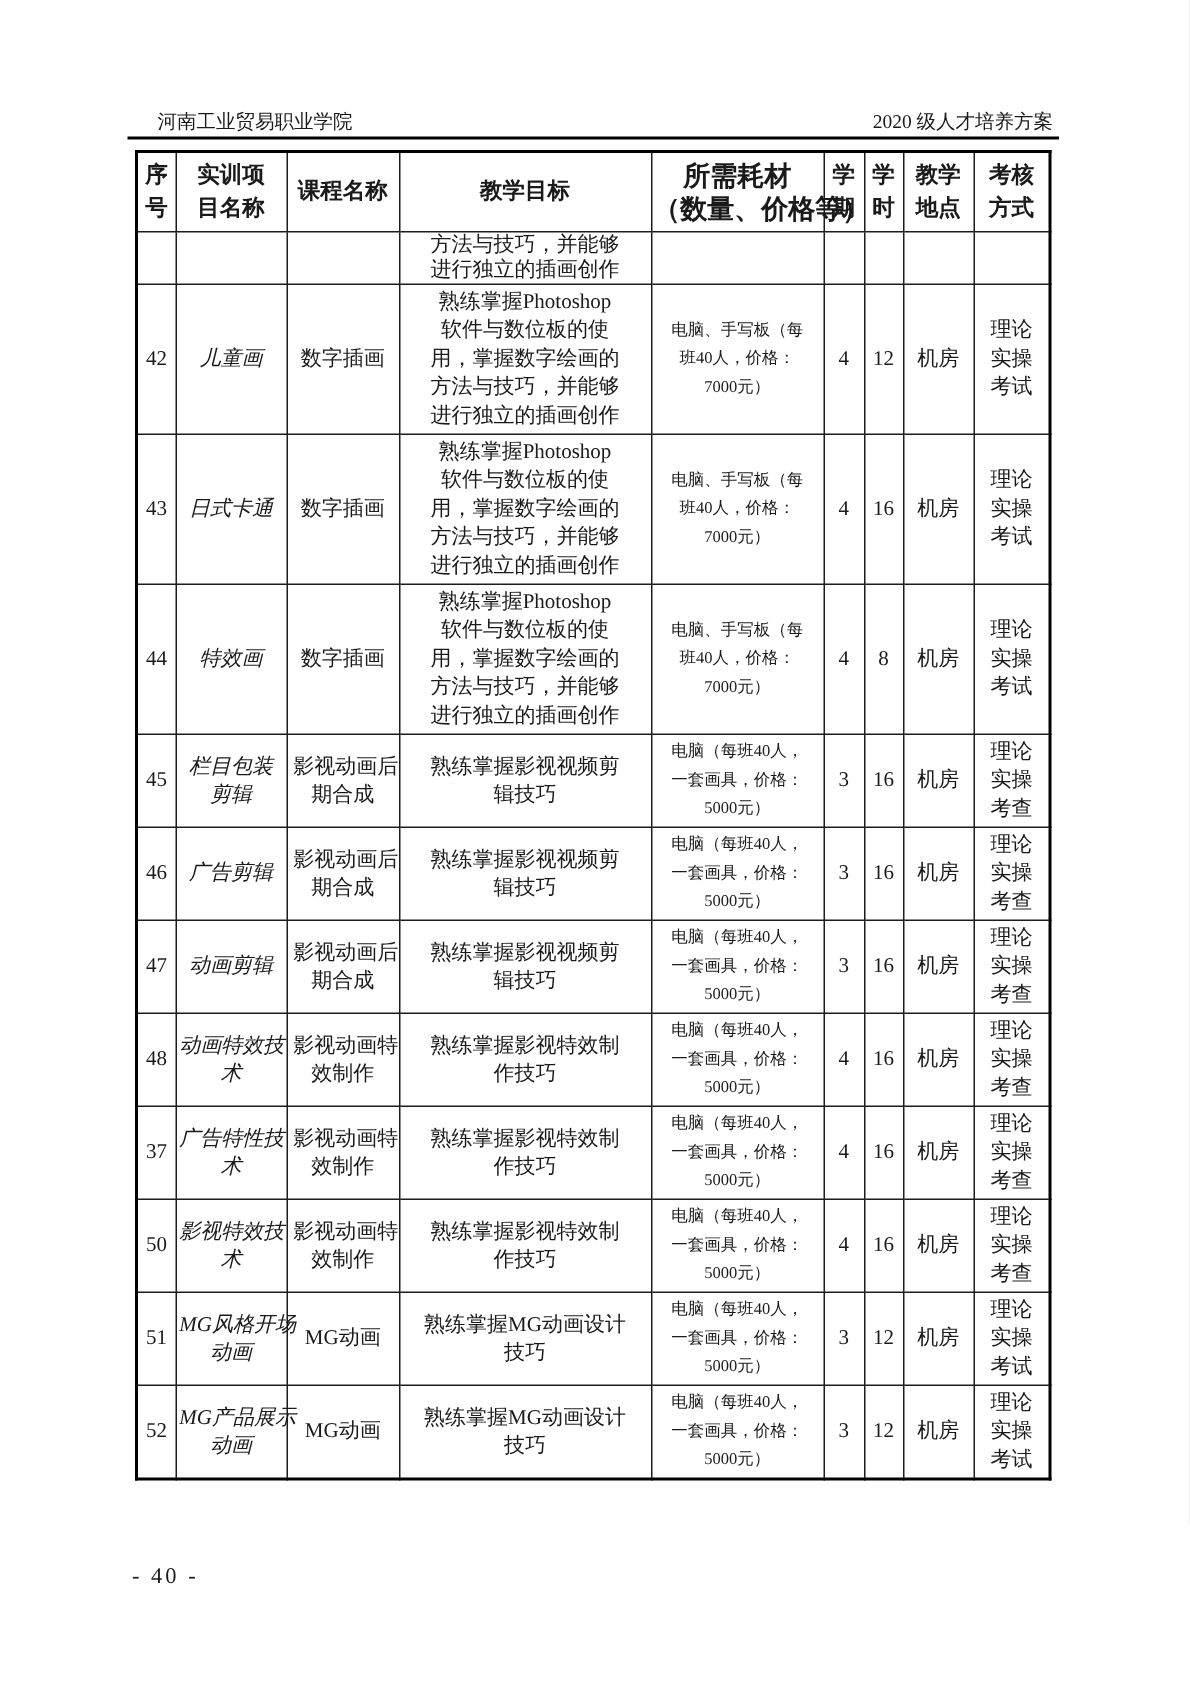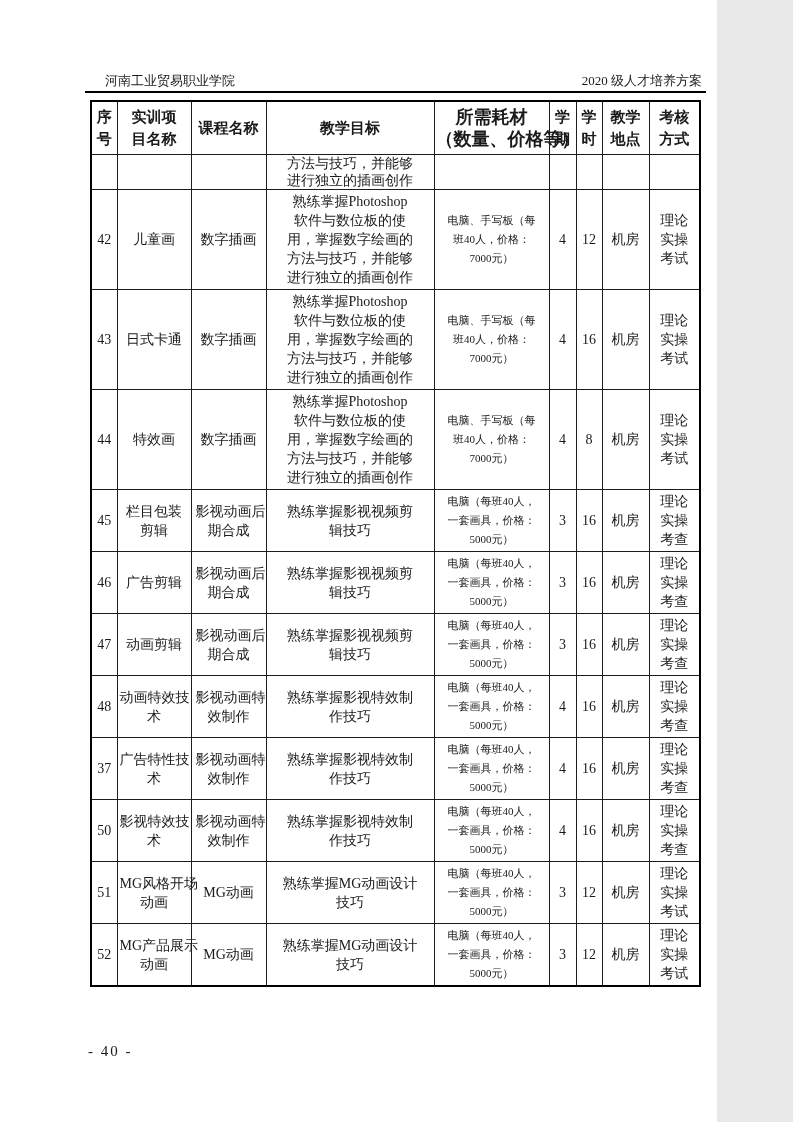--- a/index.html
+++ b/index.html
@@ -1,18 +1,18 @@
 <!DOCTYPE html>
 <html><head>
 <meta charset="utf-8">
 <style>
   html,body{margin:0;padding:0;background:#e8e8e8;}
   .page{
     position:relative;
-    width:717px;height:1122px;
+    width:793px;height:1122px;
     background:#ffffff;
     font-family:"Liberation Serif","DejaVu Serif",serif;
     color:#1a1a1a;
     overflow:hidden;
   }
   .page-header{
     position:absolute;
     left:85px;top:72px;width:621px;
     display:flex;justify-content:space-between;align-items:baseline;
     font-size:13px;
@@ -49,21 +49,21 @@
   }
   .doc-table th{
     font-weight:bold;
     font-size:15px;
     line-height:22px;
     text-align:center;
     padding:4px 1px;
   }
   .doc-table th.col-materials{font-size:18px;}
   .doc-table td.col-materials{font-size:11px;padding:2px 2px;}
-  .doc-table td.col-project{padding:2px 2px;}
+  .doc-table td.col-project{padding:2px 2px;font-style:italic;}
   .doc-table td.col-no,.doc-table td.col-semester,.doc-table td.col-hours{padding:2px 1px;}
   .align-l{text-align:center;}
   .align-c{text-align:center;}
   tr.carryover td{line-height:17px;padding:0 4px;height:34px;}
   .page-footer{
     position:absolute;
     left:88px;top:1043px;
     font-size:15px;
     letter-spacing:2px;
   }

